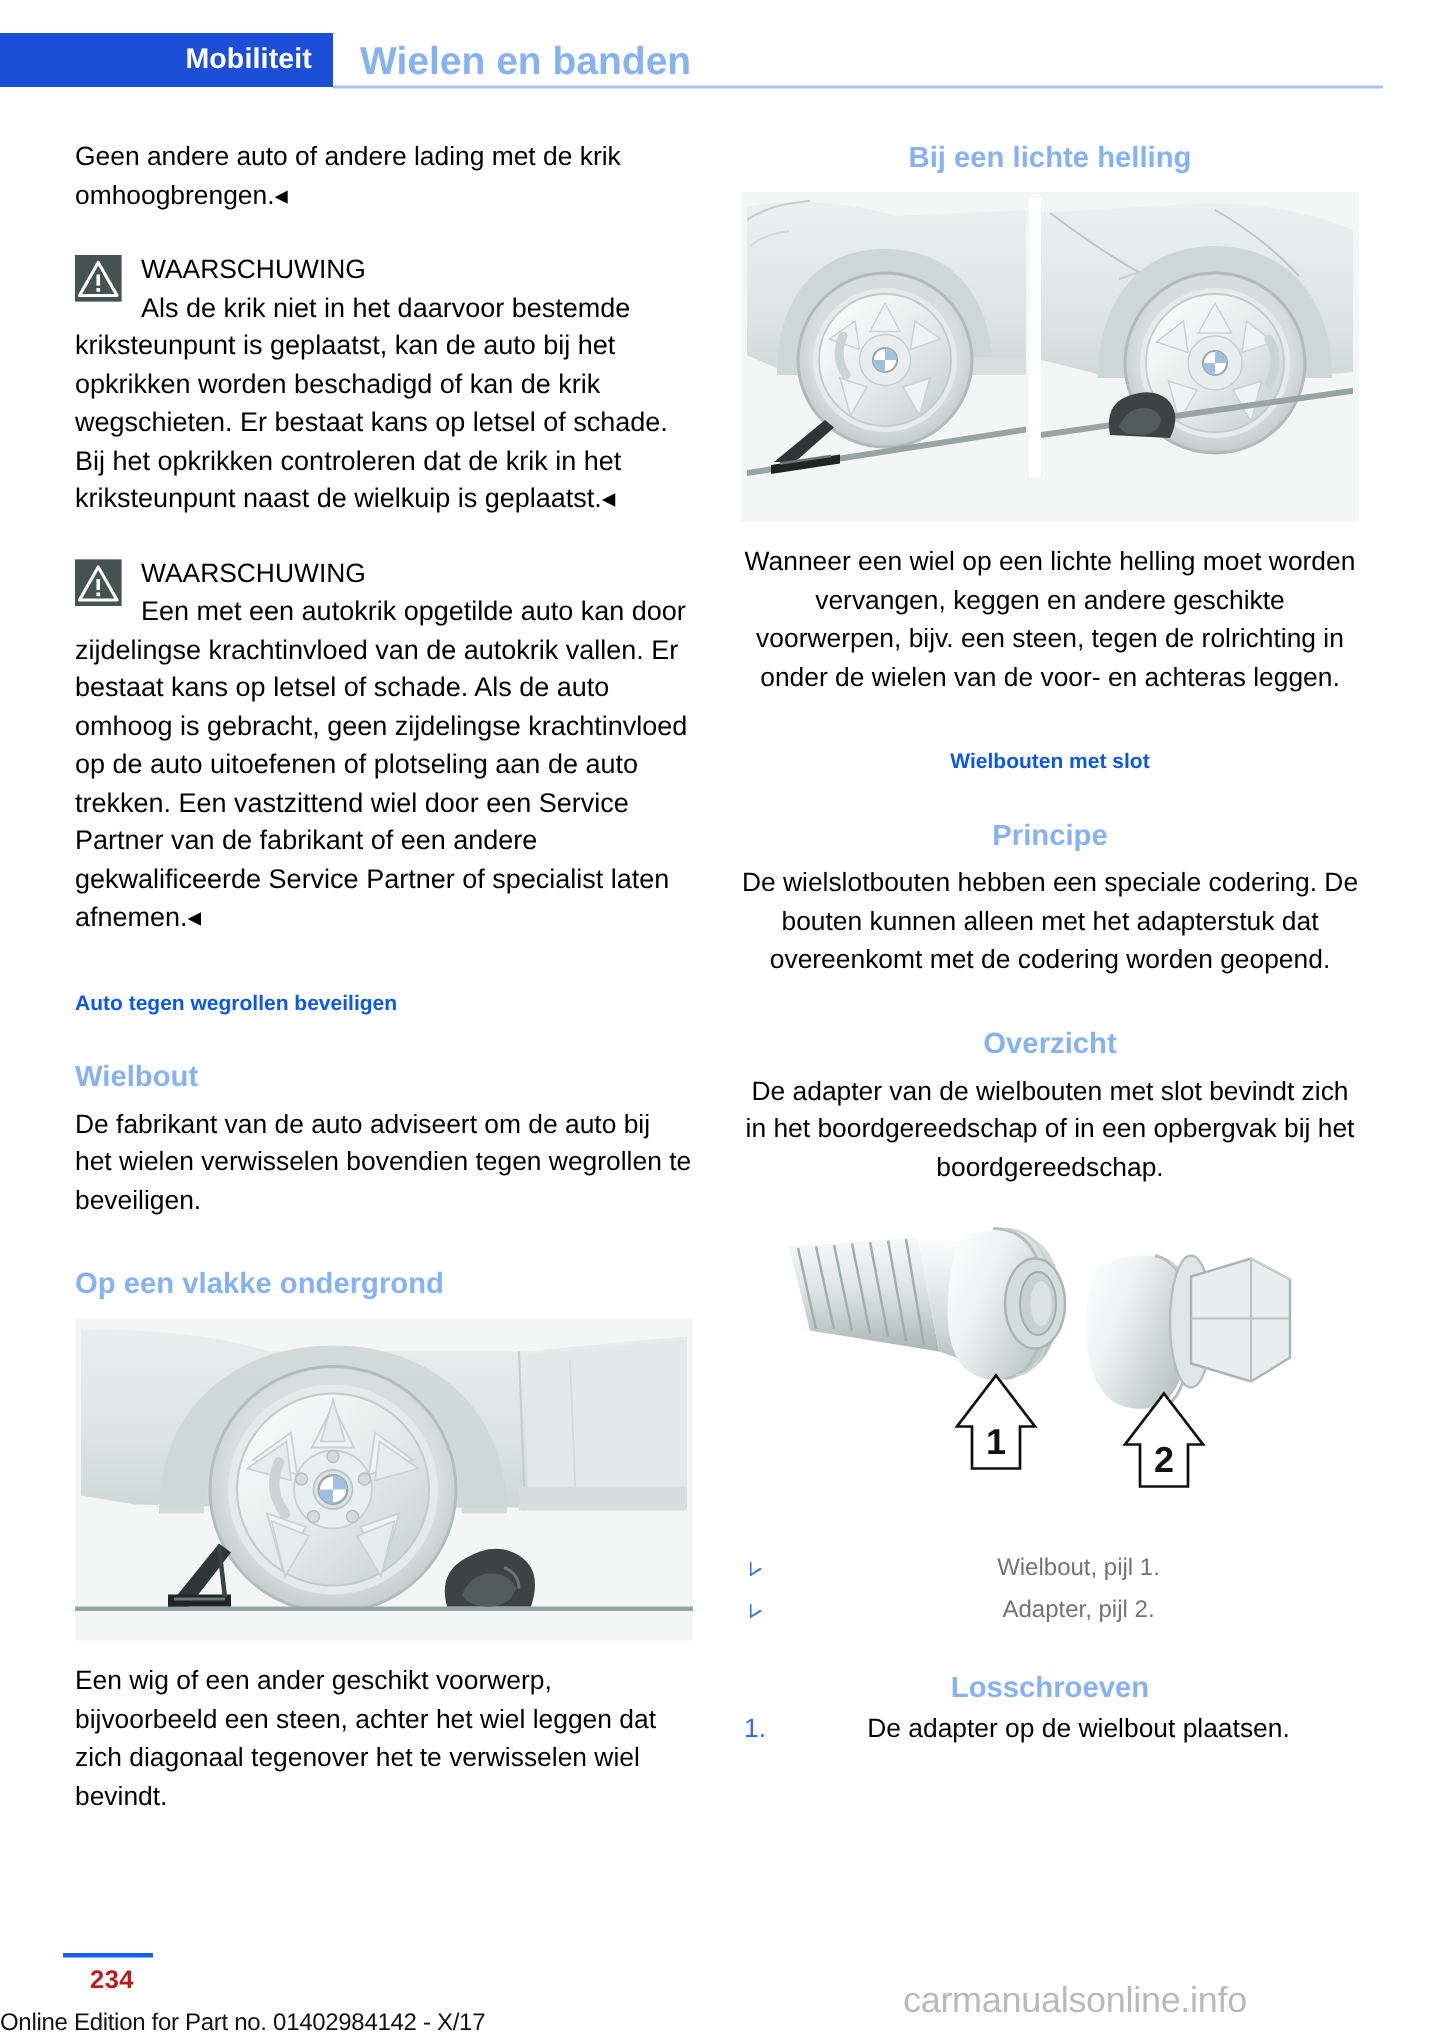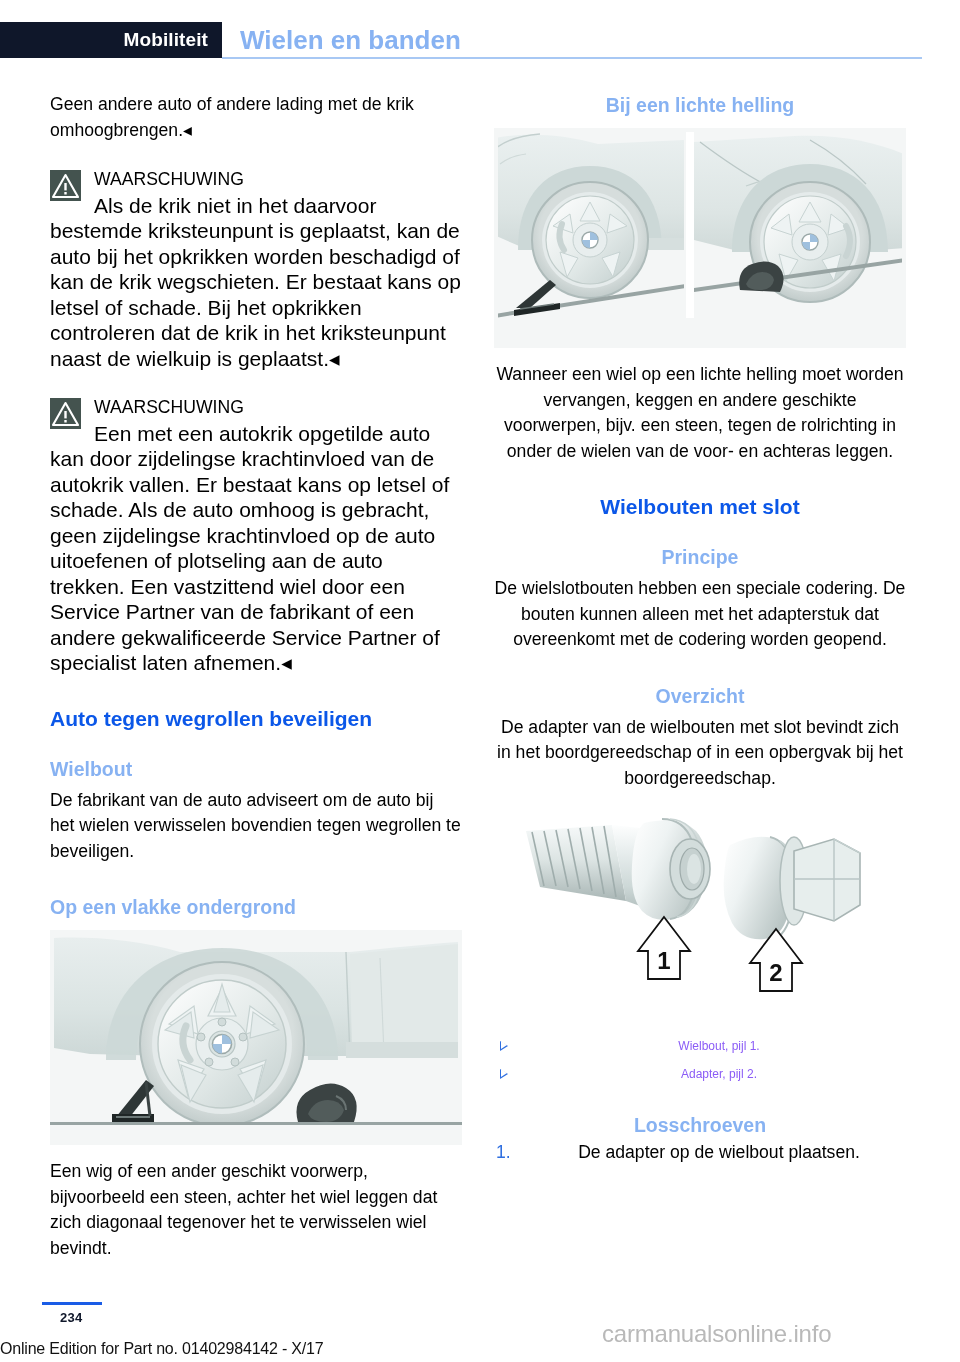--- a/index.html
+++ b/index.html
@@ -23,21 +23,21 @@
     top: 22px;
     width: 960px;
     height: 38px;
   }
   .header-chapter {
     position: absolute;
     left: 0;
     top: 0;
     width: 222px;
     height: 36px;
-    background: #0f172a;
+    background: #1d4ed8;
     box-sizing: border-box;
     display: flex;
     align-items: center;
     justify-content: flex-end;
     padding-right: 14px;
   }
   .header-chapter-label {
     color: #ffffff;
     font-size: 19px;
     font-weight: bold;
@@ -86,21 +86,21 @@
   
   .p {
     font-size: 17.6px;
     line-height: 25.5px;
     margin: 0 0 0 0;
     color: #000;
   }
 
   .h1 {
     color: #0b57e8;
-    font-size: 21px;
+    font-size: 14px;
     font-weight: bold;
     line-height: 26px;
     margin: 0;
   }
   .h2 {
     color: #87b2f2;
     font-size: 19.5px;
     font-weight: bold;
     line-height: 26px;
     margin: 0;
@@ -129,34 +129,34 @@
     display: block;
   }
   .warn-icon svg { display: block; }
   .warn-title {
     margin-left: 44px;
     font-size: 17.6px;
     line-height: 25.5px;
     color: #000;
   }
   .warn-body {
-    font-size: 21px;
+    font-size: 18px;
     line-height: 25.5px;
     color: #000;
     text-indent: 44px;
   }
 
   
   .blist { margin: 0; padding: 0; list-style: none; }
   .blist li {
     position: relative;
     padding-left: 38px;
-    font-size: 12px;
+    font-size: 16px;
     line-height: 28px;
-    color: #8b5cf6;
+    color: #737373;
   }
   .tri {
     position: absolute;
     left: 6px;
     top: 9px;
     width: 0;
     height: 0;
     border-top: 5px solid transparent;
     border-bottom: 5px solid transparent;
     border-left: 8px solid #2f6fe0;
@@ -204,23 +204,23 @@
     left: 42px;
     top: 1302px;
     width: 60px;
     height: 3px;
     background: #1a5ce6;
   }
   .footer-page {
     position: absolute;
     left: 60px;
     top: 1310px;
-    font-size: 13px;
+    font-size: 17px;
     font-weight: bold;
-    color: #0f172a;
+    color: #b91c1c;
     letter-spacing: 0.3px;
   }
   .footer-edition {
     position: absolute;
     left: 0;
     top: 1324px;
     width: 956px;
     text-align: left;
     font-size: 16px;
     color: #111;

